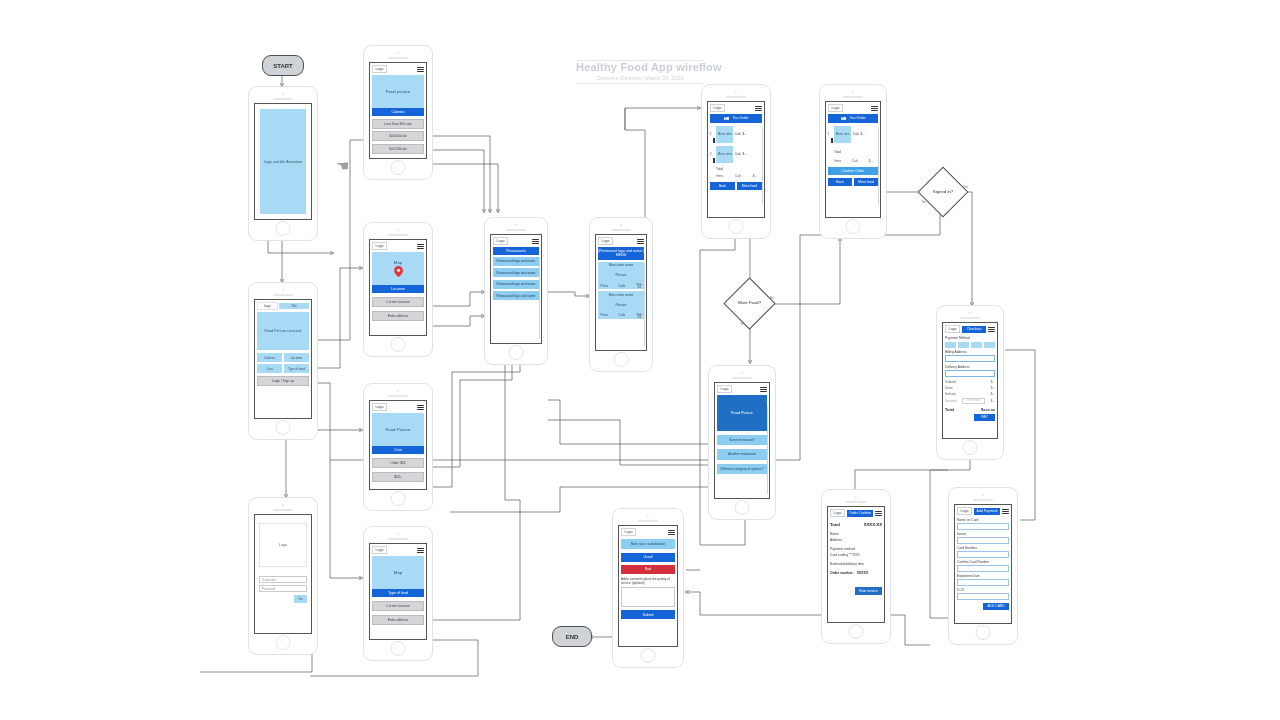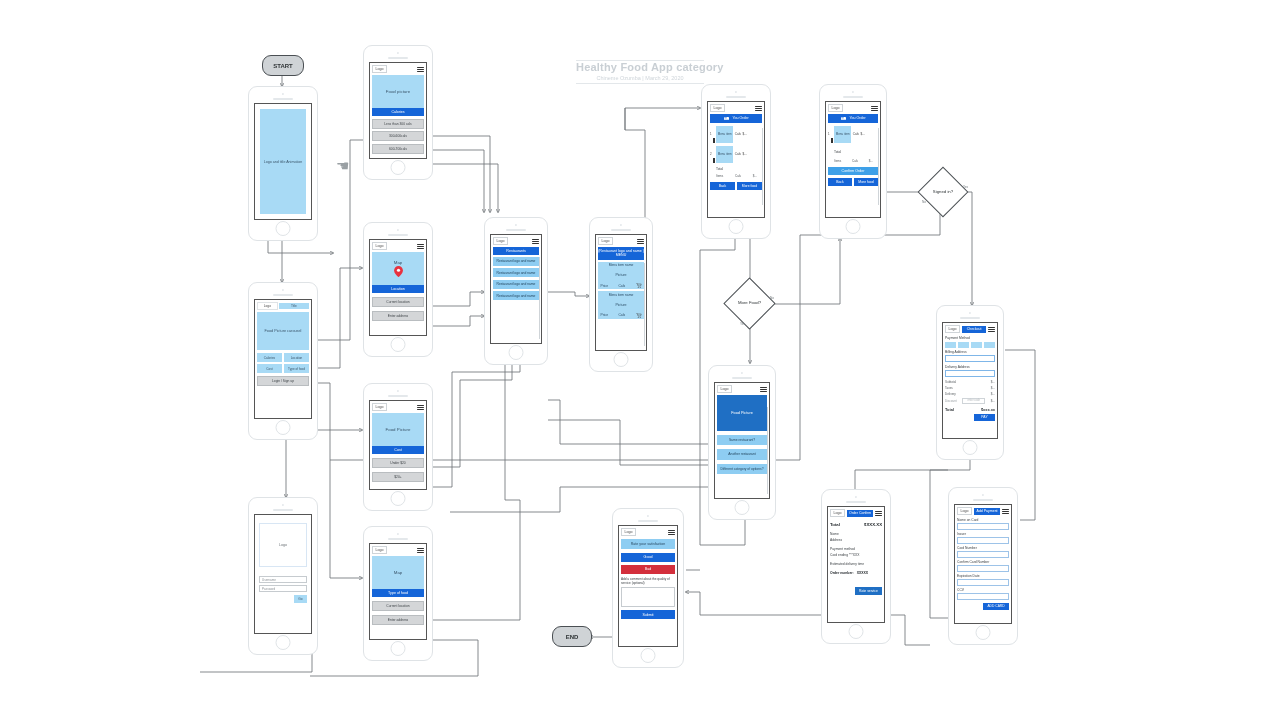--- a/index.html
+++ b/index.html
@@ -123,21 +123,21 @@
 
     <path d="M822,615 L700,615 L700,592 L686,592" marker-end="url(#ar)"></path>
     <path d="M890,615 L905,615 L905,645 L930,645"></path>
 
     <path d="M612,637 L590,637" marker-end="url(#ar)"></path>
     <path d="M686,570 L700,570"></path>
   </svg>
 
   <div class="title-block" style="left:576px;top:58px;width:128px;">
     <div class="wf-rule"></div>
-    <div class="wf-title">Healthy Food App category</div>
+    <div class="wf-title">Healthy Food App wireflow</div>
     <div class="wf-sub">Chineme Ozumba  |  March 29, 2020</div>
     <div class="wf-rule"></div>
   </div>
 
   <div class="term grey" style="left:262px;top:55px;width:40px;height:19px;">START</div>
 
   <div class="term grey" style="left:552px;top:626px;width:38px;height:19px;">END</div>
 
   <div class="diamond" style="left:731px;top:285px;width:37px;height:37px;">
     <div class="dsq"></div>

